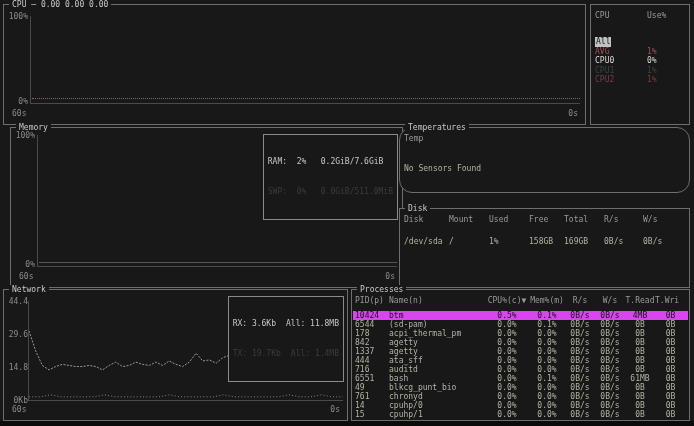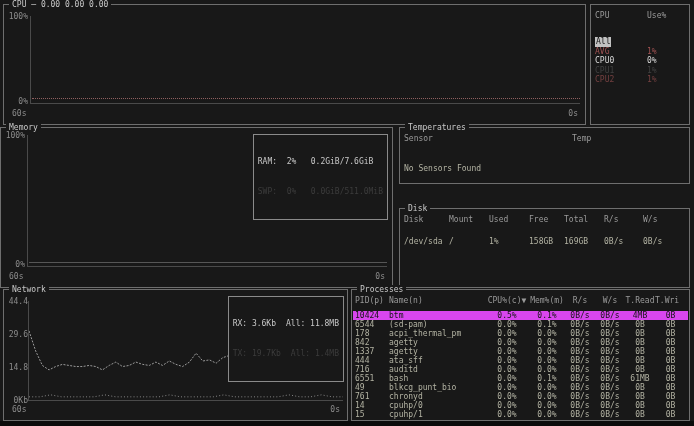--- a/index.html
+++ b/index.html
@@ -38,22 +38,22 @@
   .pgrid { display:grid; grid-template-columns:34px 96px 44px 36px 30px 30px 30px minmax(0,1fr);
            padding:0 2px; line-height:9px; height:9px; }
   .pgrid span { overflow:hidden; white-space:nowrap; }
   .num { text-align:center; }
   .prow.selected { background:#d946ef; color:#141414; }
   .bottom-strip { position:absolute; left:0; top:421px; width:694px; height:5px; background:#0b0b0b; }
 
   
   #cpu-panel      { left:3px;   top:4px;   width:583px; height:121px; }
   #cpu-legend     { left:590px; top:4px;   width:100px; height:121px; }
-  #memory-panel   { left:0;   top:127px; width:393px; height:161px; }
-  #temps-panel    { left:399px; top:127px; width:291px; height:57px; }
+  #memory-panel   { left:10px;   top:127px; width:393px; height:161px; }
+  #temps-panel    { left:399px; top:127px; width:291px; height:66px;border-radius:13px; }
   #disk-panel     { left:399px; top:208px; width:291px; height:80px; }
   #network-panel  { left:3px;   top:289px; width:345px; height:132px; }
   #proc-panel     { left:351px; top:289px; width:339px; height:132px; }
 
   #cpu-plot { left:26px; top:11px; right:5px; bottom:20px; }
   #mem-plot { left:26px; top:7px;  right:5px; bottom:20px; }
   #net-plot { left:24px; top:11px; right:4px; bottom:19px; }
   #net-plot svg { position:absolute; left:0; top:0; width:100%; height:100%; }
 
   #mem-legend { top:6px; right:4px; }
@@ -122,21 +122,20 @@
       <div>RAM:  2%   0.2GiB/7.6GiB</div>
       <div class="dim">SWP:  0%   0.0GiB/511.0MiB</div>
     </div>
     <span class="xlab" style="left:8px">60s</span>
     <span class="xlab" style="right:7px">0s</span>
   </section>
 
   <section class="panel" id="temps-panel">
     <span class="ptitle">Temperatures</span>
     <div class="tgrid thead" id="temps-head">
-      <span>Sensor</span>
       <span>Temp</span>
     </div>
     <div id="temps-empty">No Sensors Found</div>
   </section>
 
   <section class="panel" id="disk-panel">
     <span class="ptitle">Disk</span>
     <div class="dgrid" id="disk-head">
       <span>Disk</span>
       <span>Mount</span>

